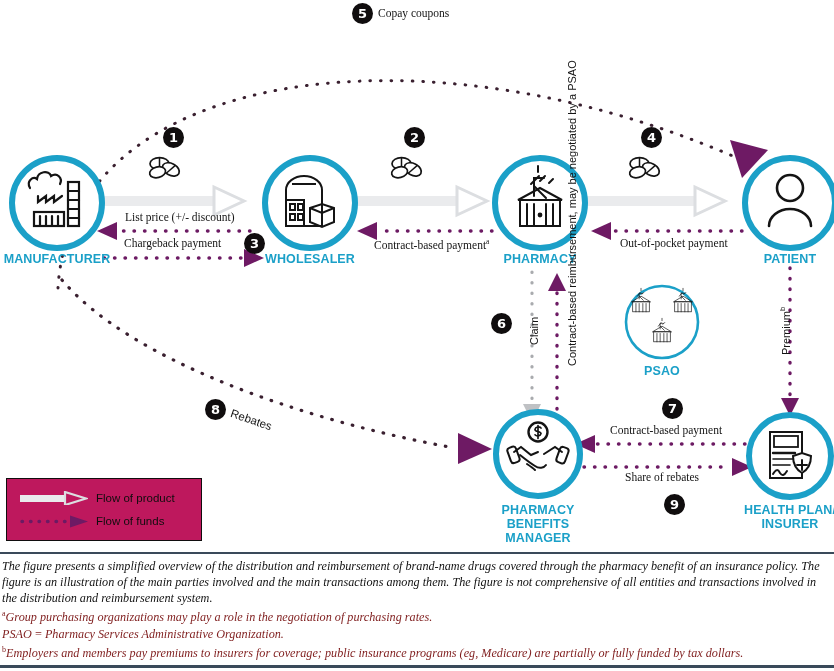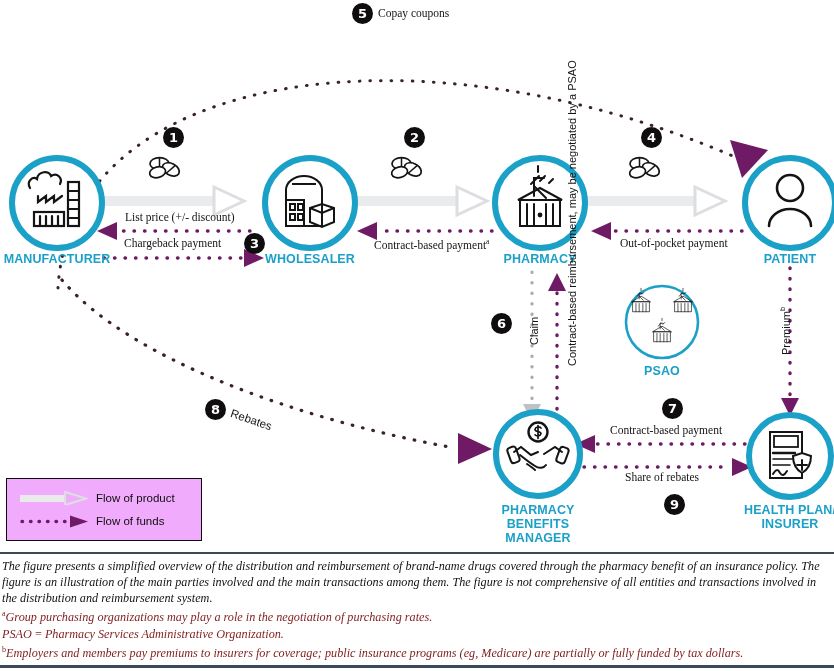--- a/index.html
+++ b/index.html
@@ -62,21 +62,21 @@
     display: flex;
     align-items: center;
     justify-content: center;
     line-height: 1;
   }
   #legend {
     position: absolute;
     left: 6px; top: 478px;
     width: 196px; height: 63px;
     border: 1.4px solid #100d0e;
-    background: #f0abfc;
+    background: #be185d;
   }
   .legend-row {
     position: absolute;
     display: flex;
     align-items: center;
     gap: 8px;
     font-size: 11.5px;
     color: #100d0e;
   }
   #footer {

